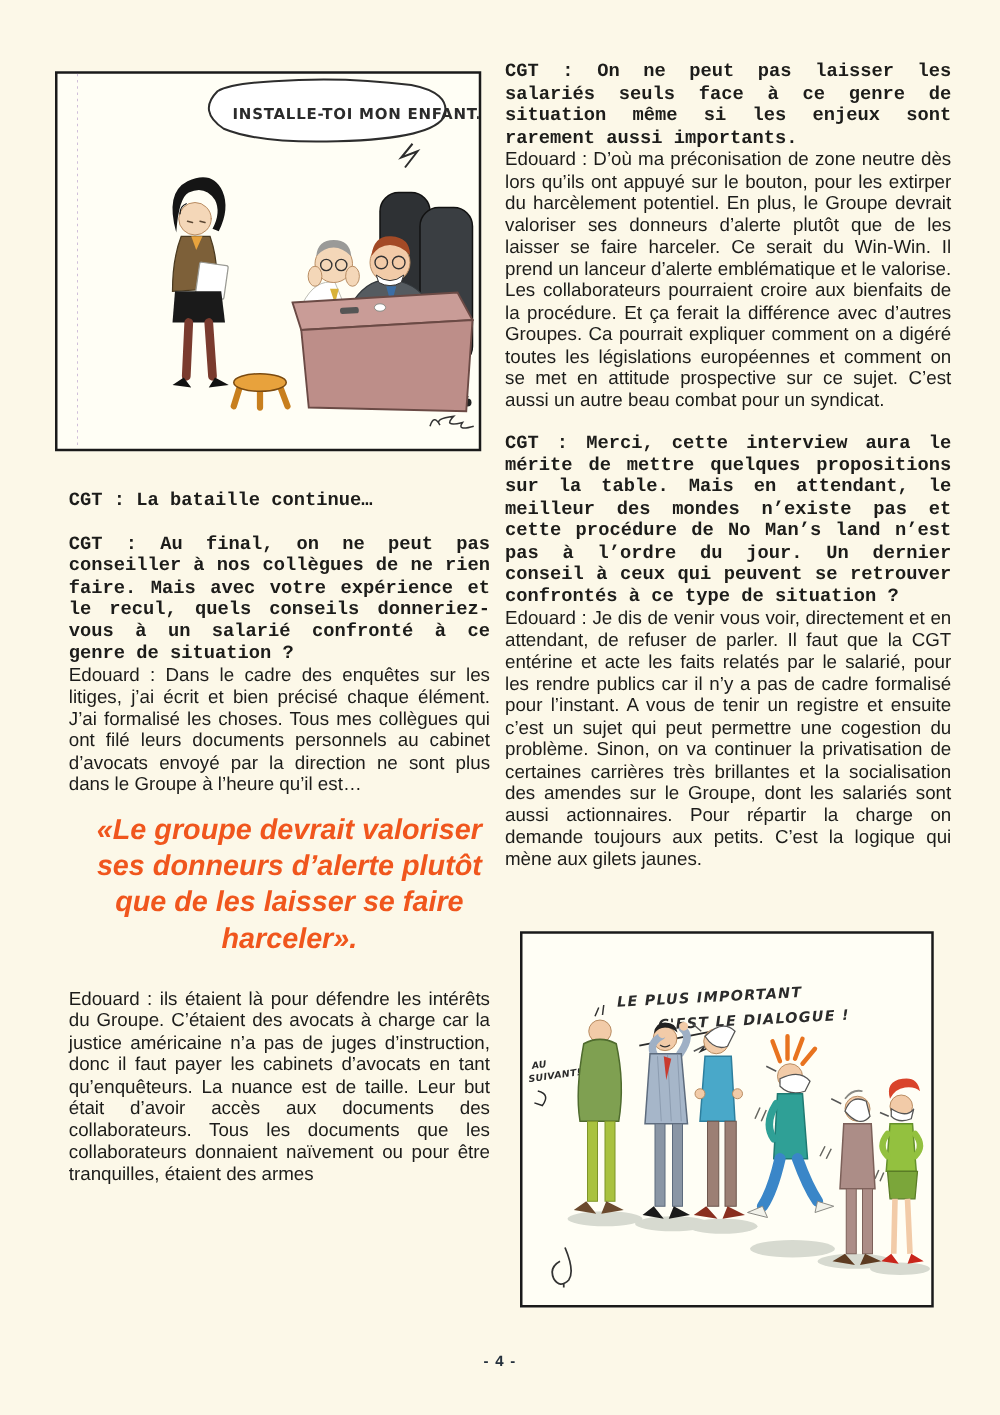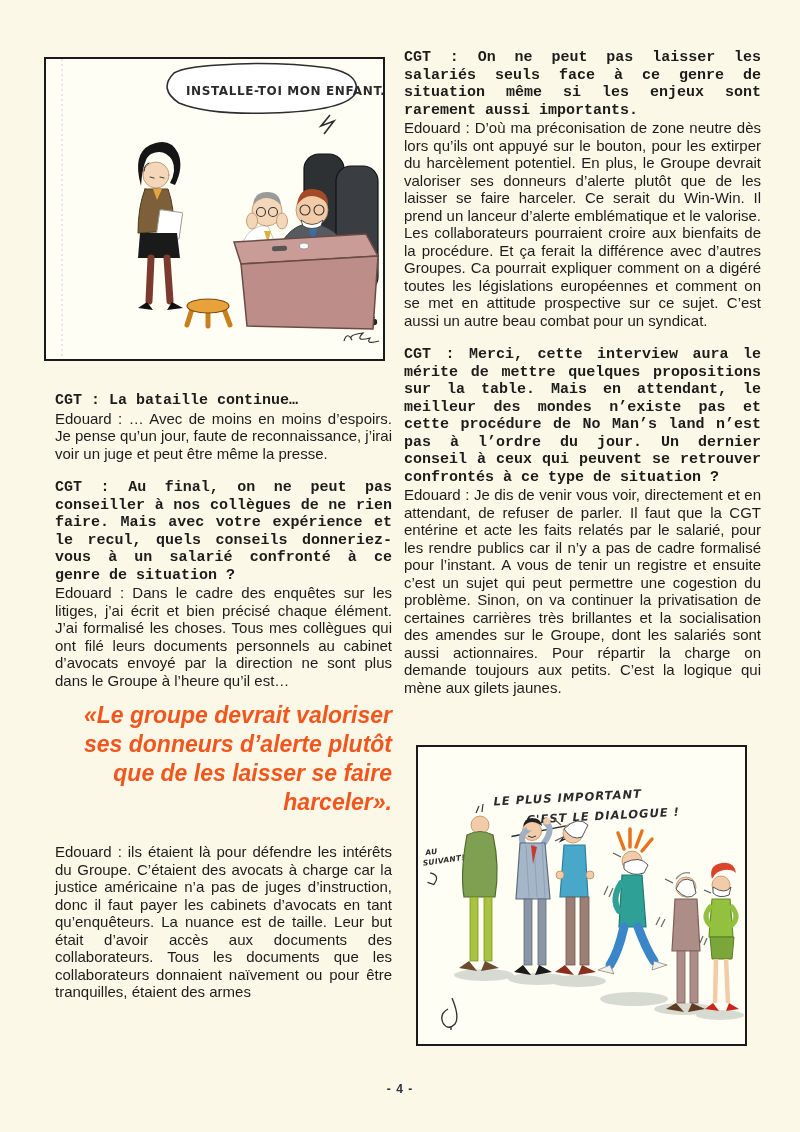--- a/index.html
+++ b/index.html
@@ -16,21 +16,21 @@
   p{margin:0;}
   .body-text{
     font-size:15px;line-height:17.5px;text-align:justify;
   }
   .heading{
     font-size:15px;line-height:17.5px;font-weight:bold;text-align:justify;
   }
   .gap{margin-top:17px;font-family:Liberation Mono, monospace;}
   .pull-quote{
     font-size:23px;line-height:29px;font-weight:bold;font-style:italic;
-    color:#F0561D;margin:12px 0 26px 16px;text-align:right;
+    color:#F0561D;margin:12px 0 26px 16px;text-align:center;
   }
   .cartoon{
     position:absolute;border:2px solid #1a1a1a;background:#FFFEF5;box-sizing:border-box;
   }
   #cartoon-top{left:44px;top:57px;width:341px;height:304px;}
   #cartoon-bottom{left:416px;top:745px;width:331px;height:301px;}
   .cartoon svg{width:100%;height:100%;display:block;}
   #page-number{
     position:absolute;left:0;top:1082px;width:800px;text-align:center;
     font-size:12px;font-weight:bold;color:#25313d;letter-spacing:1px;
@@ -118,21 +118,20 @@
       <rect x="226" y="187" width="15" height="5" rx="2" fill="#555555" transform="rotate(-3 233 189)"></rect>
       <ellipse cx="258" cy="187" rx="4.5" ry="3" fill="#ffffff" stroke="#8a8a84" stroke-width="0.8"></ellipse>
     </g>
 
     <path d="M298 282 q3 -10 8 -1 q-5 -5 11 -7 q-9 9 7 5 q-5 7 9 3" fill="none" stroke="#333333" stroke-width="1.2"></path>
   </svg>
 </div>
 
 <div id="left-col" class="col">
   <p class="heading gap">CGT : La bataille continue…</p>
-  <p class="body-text">Edouard : … Avec de moins en moins d’espoirs. Je pense qu’un jour, faute de reconnaissance, j’irai voir un juge et peut être même la presse.</p>
   <p class="heading gap">CGT :  Au final, on ne peut pas conseiller à nos collègues de ne rien faire. Mais avec votre expérience et le recul, quels conseils donneriez-vous à un salarié confronté à ce genre de situation ?</p>
   <p class="body-text">Edouard : Dans le cadre des enquêtes sur les litiges, j’ai écrit et bien précisé chaque élément. J’ai formalisé les choses. Tous mes collègues qui ont filé leurs documents personnels au cabinet d’avocats envoyé par la direction ne sont plus dans le Groupe à l’heure qu’il est…</p>
   <p class="pull-quote">«Le groupe devrait valoriser ses donneurs d’alerte plutôt que de les laisser se faire harceler».</p>
   <p class="body-text">Edouard : ils étaient là pour défendre les intérêts du Groupe. C’étaient des avocats à charge car la justice américaine n’a pas de juges d’instruction, donc il faut payer les cabinets d’avocats en tant qu’enquêteurs. La nuance est de taille. Leur but était d’avoir accès aux documents des collaborateurs. Tous les documents que les collaborateurs donnaient naïvement ou pour être tranquilles, étaient des armes</p>
 </div>
 
 <div id="right-col" class="col">
   <p class="heading gap">CGT : On ne peut pas laisser les salariés seuls face à ce genre de situation même si les enjeux sont rarement aussi importants.</p>
   <p class="body-text">Edouard : D’où ma préconisation de zone neutre dès lors qu’ils ont appuyé sur le bouton, pour les extirper du harcèlement potentiel. En plus, le Groupe devrait valoriser ses donneurs d’alerte plutôt que de les laisser se faire harceler. Ce serait du Win-Win. Il prend un lanceur d’alerte emblématique et le valorise. Les collaborateurs pourraient croire aux bienfaits de la procédure. Et ça ferait la différence avec d’autres Groupes.  Ca pourrait expliquer comment on a digéré toutes les législations européennes et comment on se met en attitude prospective sur ce sujet.  C’est aussi un autre beau combat pour un syndicat.</p>
   <p class="heading gap">CGT : Merci, cette interview aura le mérite de mettre quelques propositions sur la table. Mais en attendant, le meilleur des mondes n’existe pas et cette procédure de No Man’s land n’est pas à l’ordre du jour. Un dernier conseil à ceux qui peuvent se retrouver confrontés à ce type de situation ?</p>

